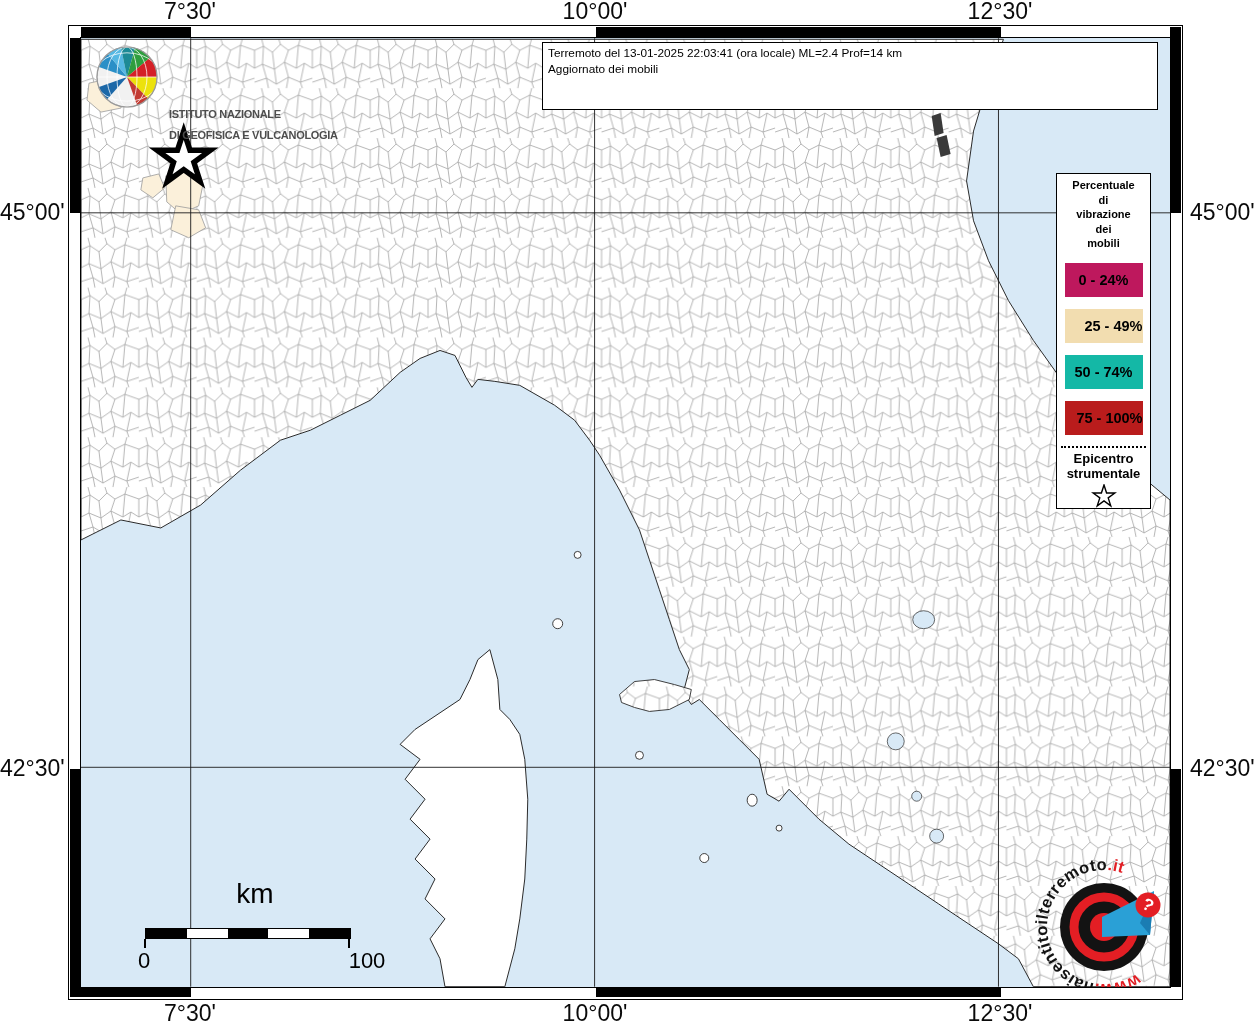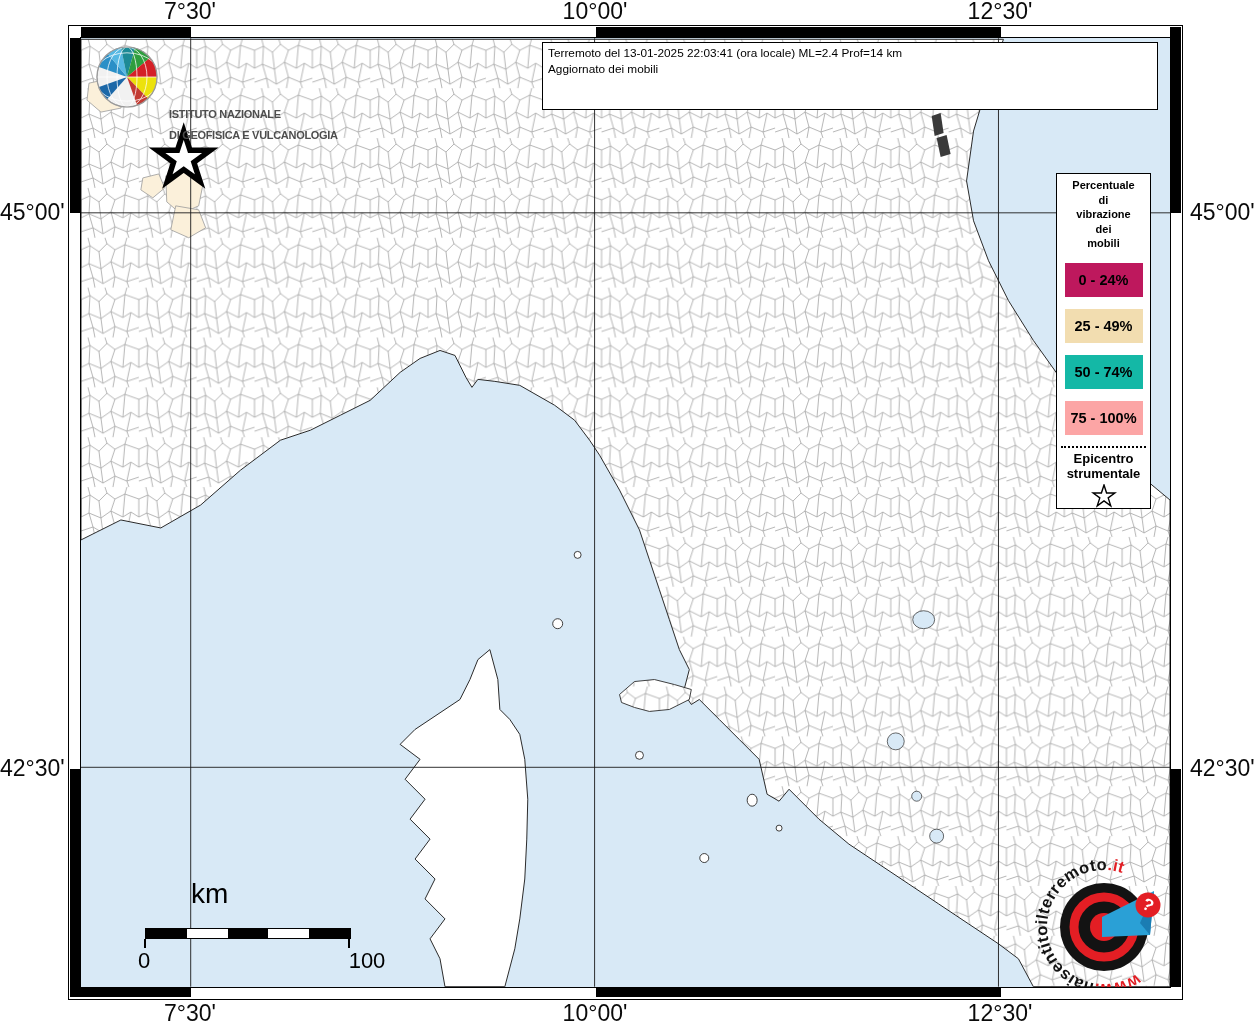--- a/index.html
+++ b/index.html
@@ -27,21 +27,21 @@
   
   .legend{position:absolute;left:975px;top:135px;width:93px;height:334px;
           background:#fff;border:1.5px solid #000;z-index:20;text-align:center;}
   .legend-title{margin-top:4px;font-size:11px;font-weight:bold;line-height:14.5px;white-space:pre-line;}
   .swatch{width:78px;height:34px;margin:12px auto 0 auto;
           font-size:14.5px;font-weight:bold;line-height:34px;text-align:center;}
   .legend-div{border-top:2px dotted #000;margin:11px 4px 0 4px;}
   .legend-epi{margin-top:3px;font-size:13px;font-weight:bold;line-height:15.5px;white-space:pre-line;}
   .legend-star{margin-top:2px;}
   
-  .sb-km{position:absolute;left:110px;top:840px;width:80px;font-size:28px;}
+  .sb-km{position:absolute;left:134px;top:840px;width:80px;text-align:center;font-size:28px;}
   .sb-bar{position:absolute;left:64px;top:890px;width:204px;height:9px;border:1px solid #000;
           display:flex;background:#fff;}
   .sb-bar div{height:100%;}
   .sb-tick{position:absolute;width:2px;height:9px;background:#000;top:901px;}
   .sb-num{position:absolute;top:910px;font-size:22px;text-align:center;}
   .wm{position:absolute;left:953px;top:819px;z-index:15;}
 </style>
 </head>
 <body>
 
@@ -180,23 +180,23 @@
       </div>
 
       
       <div class="legend">
         <div class="legend-title">Percentuale
 di
 vibrazione
 dei
 mobili</div>
         <div class="swatch" style="background-color: #be185d;">0 - 24%</div>
-        <div class="swatch" style="background-color: rgb(242, 221, 176);">25 - 49%</div>
+        <div class="swatch" style="background-color: rgb(242, 221, 176); text-align: right;">25 - 49%</div>
         <div class="swatch" style="background-color: #14b8a6;">50 - 74%</div>
-        <div class="swatch" style="background-color: #fca5a5;">75 - 100%</div>
+        <div class="swatch" style="background-color: #b91c1c; text-align: right;">75 - 100%</div>
         <div class="legend-div"></div>
         <div class="legend-epi">Epicentro
 strumentale</div>
         <svg class="legend-star" width="26" height="25" viewBox="-13 -12.5 26 25">
           <polygon fill="#ffffff" stroke="#000000" stroke-width="1.4" stroke-miterlimit="12" points="0,-11.5 2.59,-3.56 10.9,-3.55 4.19,1.36 6.76,9.31 0,4.4 -6.76,9.31 -4.19,1.36 -10.9,-3.55 -2.59,-3.56"></polygon>
         </svg>
       </div>
 
       
       <div class="sb-km">km</div>

